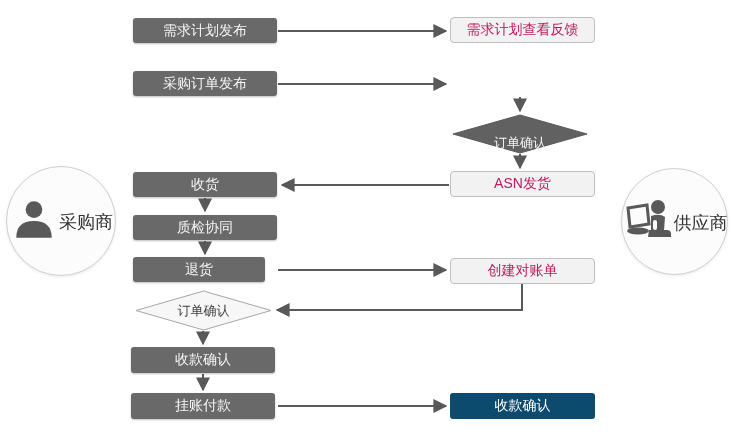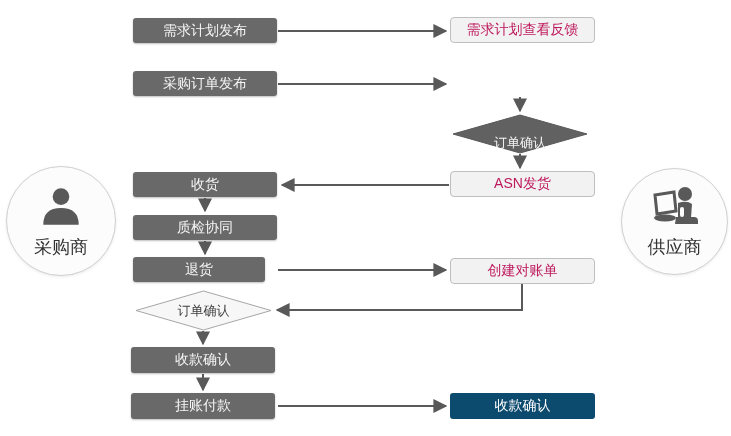--- a/index.html
+++ b/index.html
@@ -27,21 +27,21 @@
   .diamond { position:absolute; display:flex; align-items:center; justify-content:center; }
   .diamond svg { position:absolute; left:0; top:0; }
   .diamond .dlabel { position:relative; font-size:13px; z-index:1; white-space:nowrap; }
   .diamond.dark .dlabel { color:#f5f5f5;margin-top:18px; }
   .diamond.light .dlabel { color:#404040; }
 
   .actor {
     position:absolute; border-radius:50%;
     background:#fcfcfc; border:1px solid #d0d0d0;
     box-shadow:0 1px 3px rgba(0,0,0,0.08);
-    display:flex; flex-direction:column; align-items:center; justify-content:center;
+    display:flex; flex-direction:row; align-items:center; justify-content:center;
   }
   .actor .actor-label { font-size:18px; color:#333333; margin-top:2px; white-space:nowrap; }
   .actor .actor-icon { line-height:0; }
 </style>
 </head>
 <body>
 
 <div class="stage">
 
   <svg class="connectors" width="731" height="436" viewBox="0 0 731 436">

